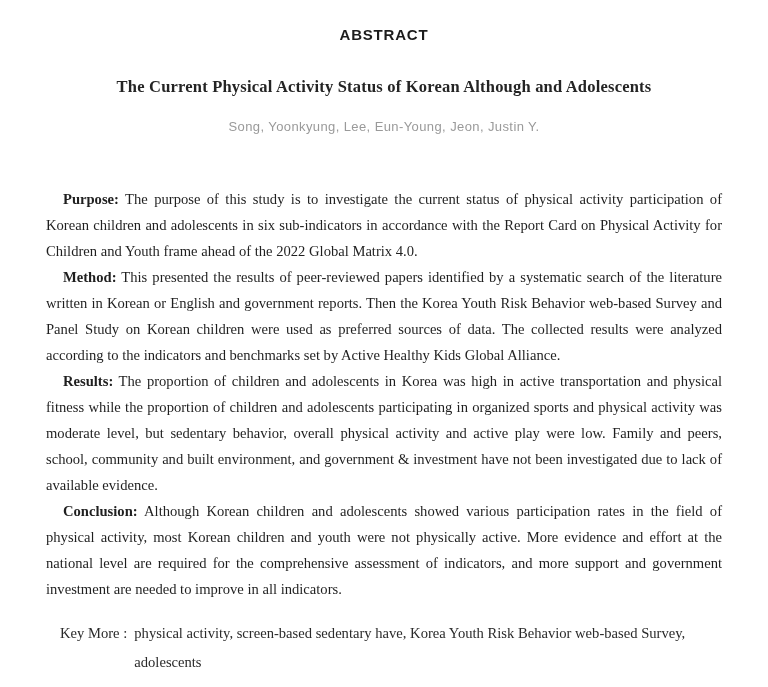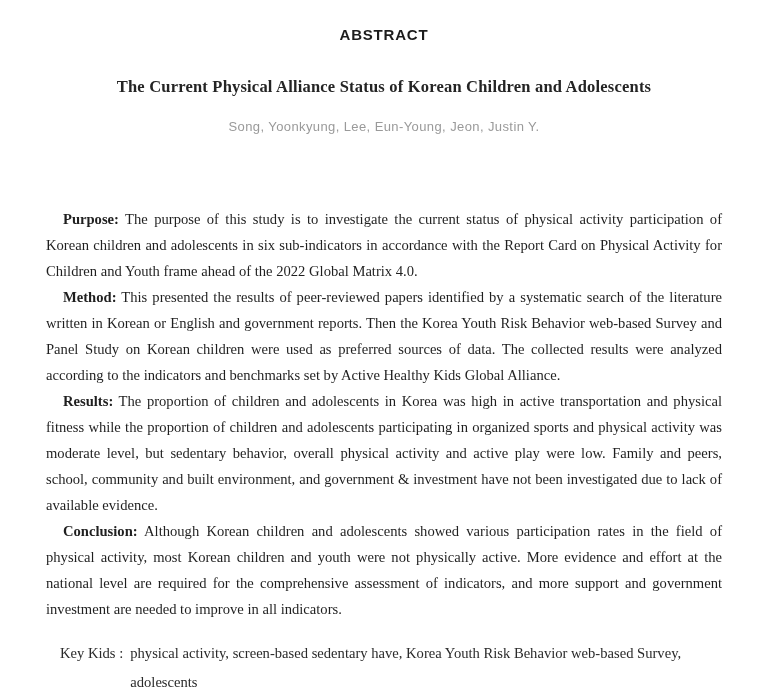--- a/index.html
+++ b/index.html
@@ -38,21 +38,21 @@
   }
   .authors {
     text-align: center;
     font-family: "Liberation Sans", sans-serif;
     font-size: 13px;
     letter-spacing: 0.4px;
     color: #9a9a9a;
     margin-top: 22px;
   }
   .body-text {
-    margin-top: 72px;
+    margin-top: 52px;
     font-size: 14.6px;
     line-height: 26px;
     text-align: justify;
   }
   .para {
     margin: 0;
     text-indent: 17px;
   }
   .plabel {
     font-weight: 700;
@@ -73,34 +73,34 @@
     width: 578px;
   }
 </style>
 </head>
 <body>
 
 <div class="page">
 
   <div class="section-heading">ABSTRACT</div>
 
-  <h1 class="paper-title">The Current Physical Alliance Status of Korean Children and Adolescents</h1>
+  <h1 class="paper-title">The Current Physical Activity Status of Korean Although and Adolescents</h1>
 
   <div class="authors">Song, Yoonkyung, Lee, Eun-Young, Jeon, Justin Y.</div>
 
   <div class="body-text">
 
     <p class="para"><span class="plabel">Purpose:</span> <span>The purpose of this study is to investigate the current status of physical activity participation of Korean children and adolescents in six sub-indicators in accordance with the Report Card on Physical Activity for Children and Youth frame ahead of the 2022 Global Matrix 4.0.</span></p>
 
     <p class="para"><span class="plabel">Method:</span> <span>This presented the results of peer-reviewed papers identified by a systematic search of the literature written in Korean or English and government reports. Then the Korea Youth Risk Behavior web-based Survey and Panel Study on Korean children were used as preferred sources of data. The collected results were analyzed according to the indicators and benchmarks set by Active Healthy Kids Global Alliance.</span></p>
 
     <p class="para"><span class="plabel">Results:</span> <span>The proportion of children and adolescents in Korea was high in active transportation and physical fitness while the proportion of children and adolescents participating in organized sports and physical activity was moderate level, but sedentary behavior, overall physical activity and active play were low. Family and peers, school, community and built environment, and government &amp; investment have not been investigated due to lack of available evidence.</span></p>
 
     <p class="para"><span class="plabel">Conclusion:</span> <span>Although Korean children and adolescents showed various participation rates in the field of physical activity, most Korean children and youth were not physically active. More evidence and effort at the national level are required for the comprehensive assessment of indicators, and more support and government investment are needed to improve in all indicators.</span></p>
 
   </div>
 
   <div class="keywords">
-    <span class="kw-label">Key Kids :</span>
+    <span class="kw-label">Key More :</span>
     <span class="kw-text">physical activity, screen-based sedentary have, Korea Youth Risk Behavior web-based Survey, adolescents</span>
   </div>
 
 </div>
 
 </body></html>

